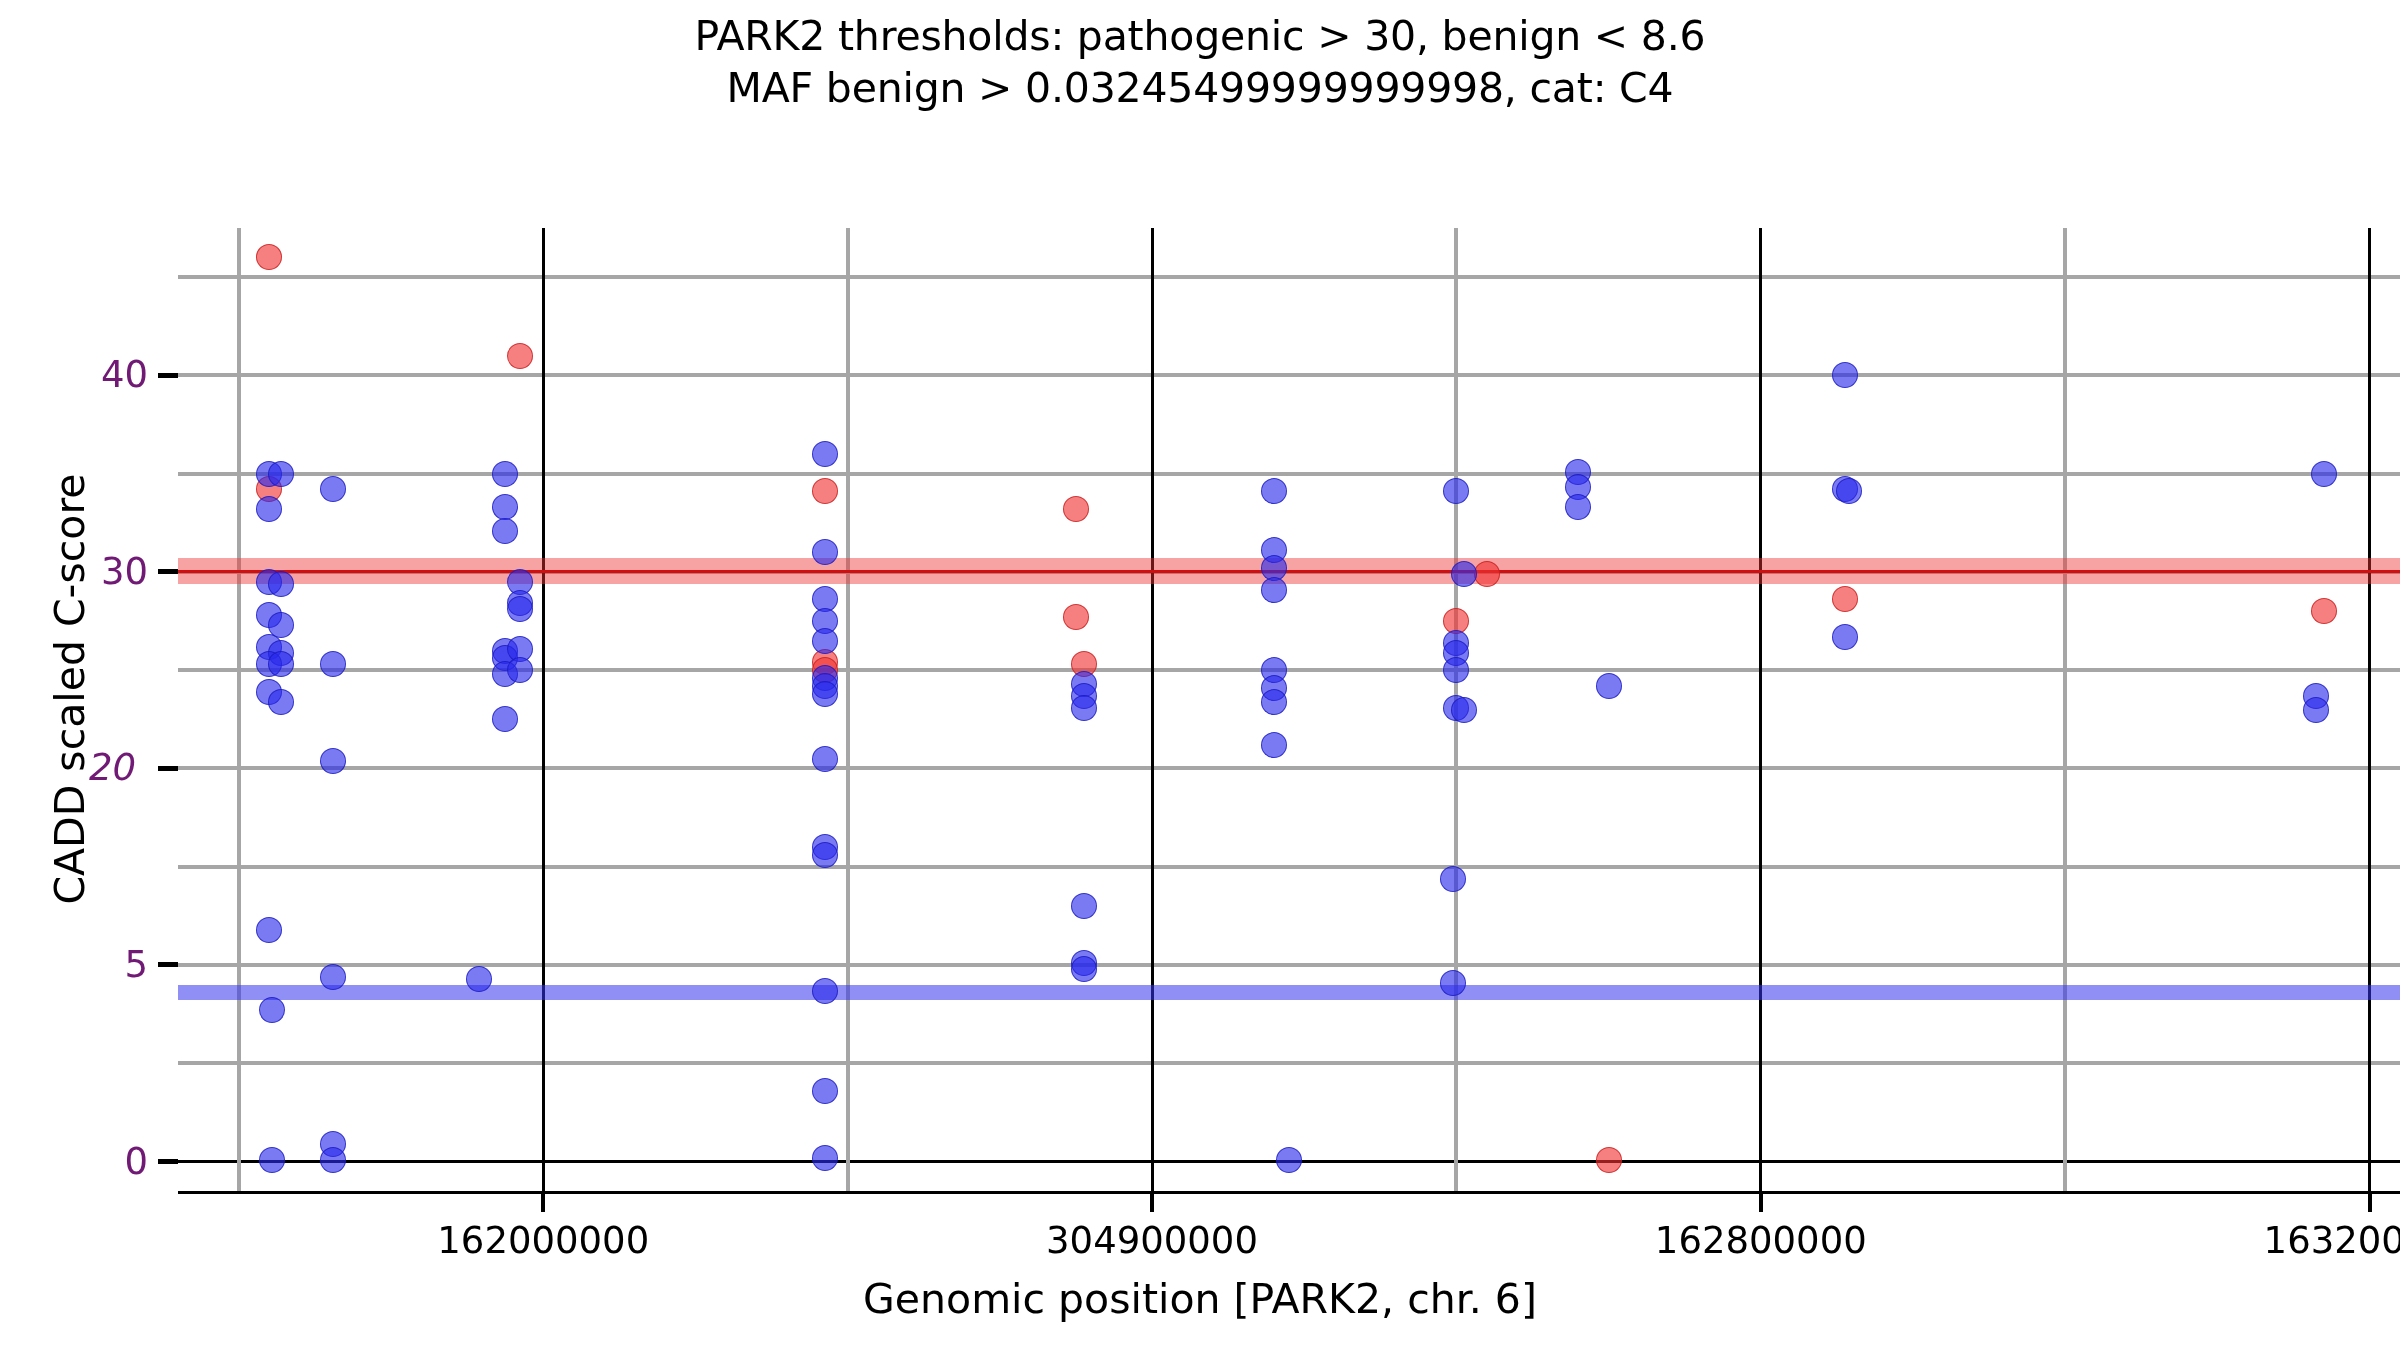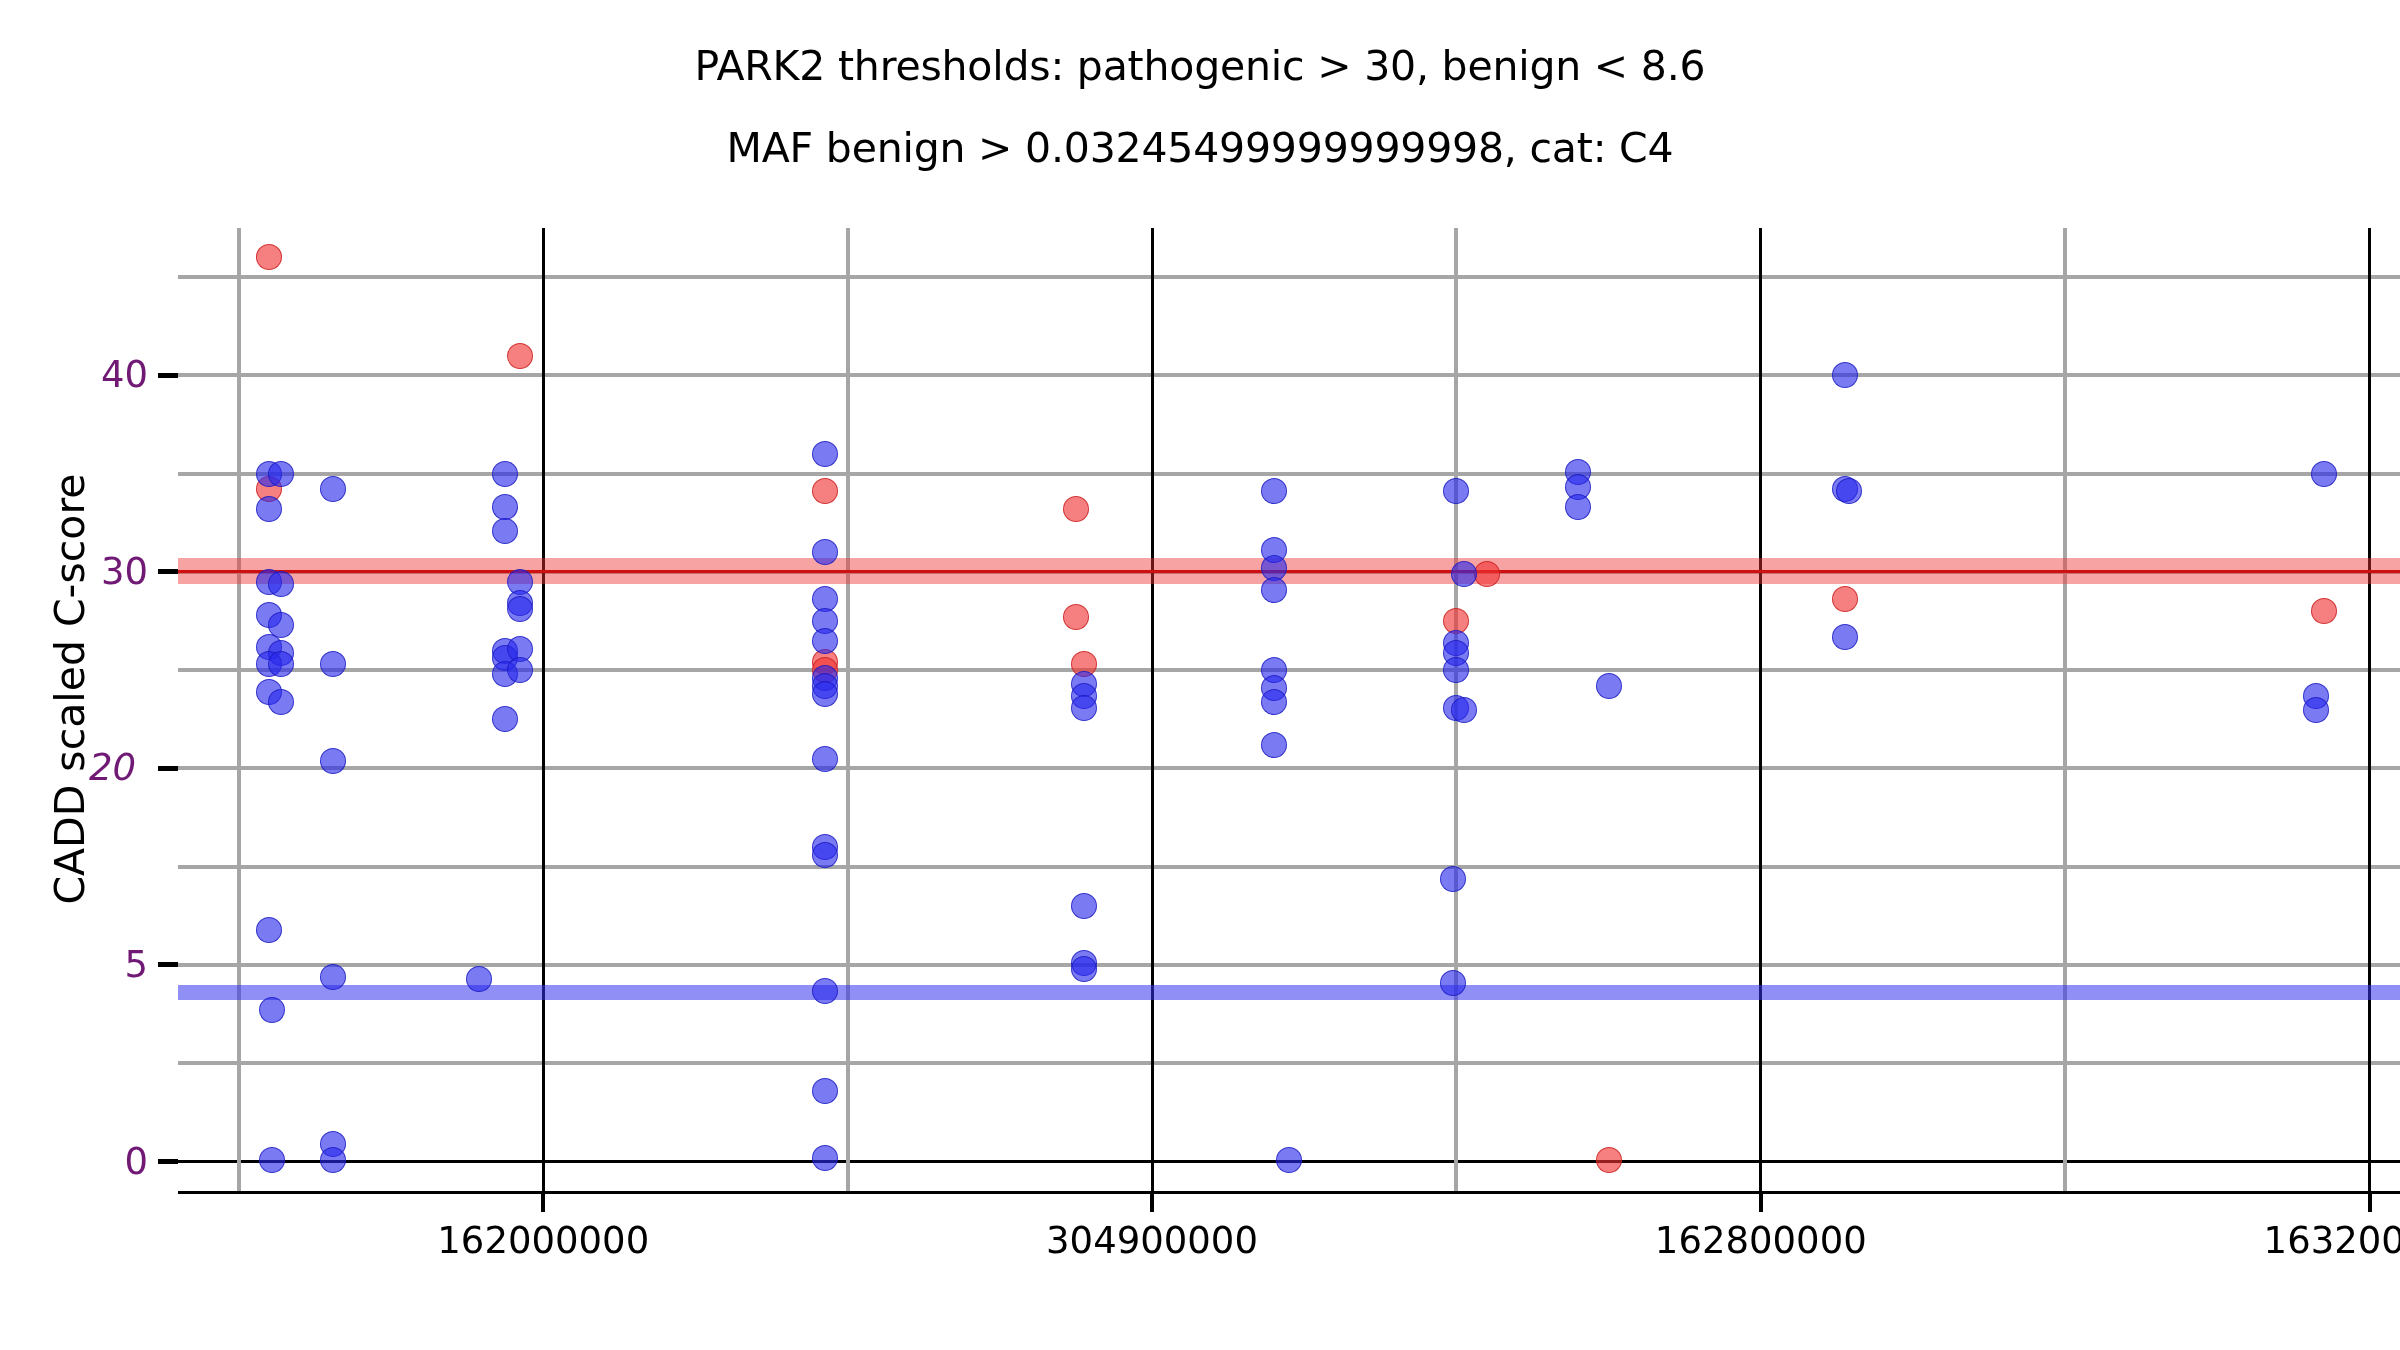--- a/index.html
+++ b/index.html
@@ -20,21 +20,21 @@
   #title-block {
     position: absolute;
     left: 0; top: 10px;
     width: 2400px;
     text-align: center;
     color: #000000;
     font-size: 41px;
     line-height: 52px;
     letter-spacing: -0.2px;
   }
-  #title-block div { white-space: pre; margin-top: 30px; }
+  #title-block div { white-space: pre; }
 
   
   #plot-area {
     position: absolute;
     left: 178px;
     top: 228px;
     width: 2222px;
     height: 963px;
     background: #ffffff;
   }
@@ -307,14 +307,15 @@
       <div class="ticklabel-x" style="left: 543.26px;">162000000</div>
       <div class="tick-x" style="left: 1150.03px;"></div>
       <div class="ticklabel-x" style="left: 1152.03px;">304900000</div>
       <div class="tick-x" style="left: 1758.79px;"></div>
       <div class="ticklabel-x" style="left: 1760.79px;">162800000</div>
       <div class="tick-x" style="left: 2367.56px;"></div>
       <div class="ticklabel-x" style="left: 2369.56px;">163200000</div>
     </div>
 
   <div id="ylabel">CADD scaled C-score</div>
+  <div id="xlabel">Genomic position [PARK2, chr. 6]</div>
 
 </div>
 
 </body></html>

